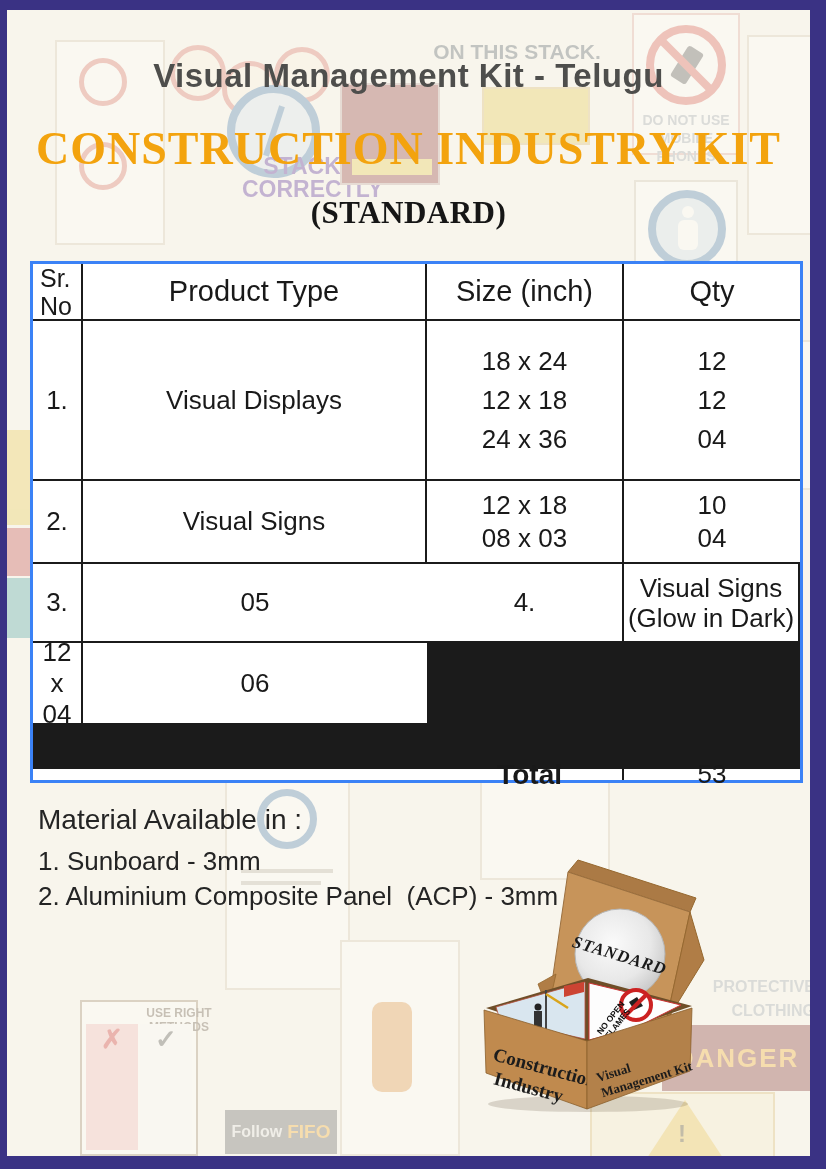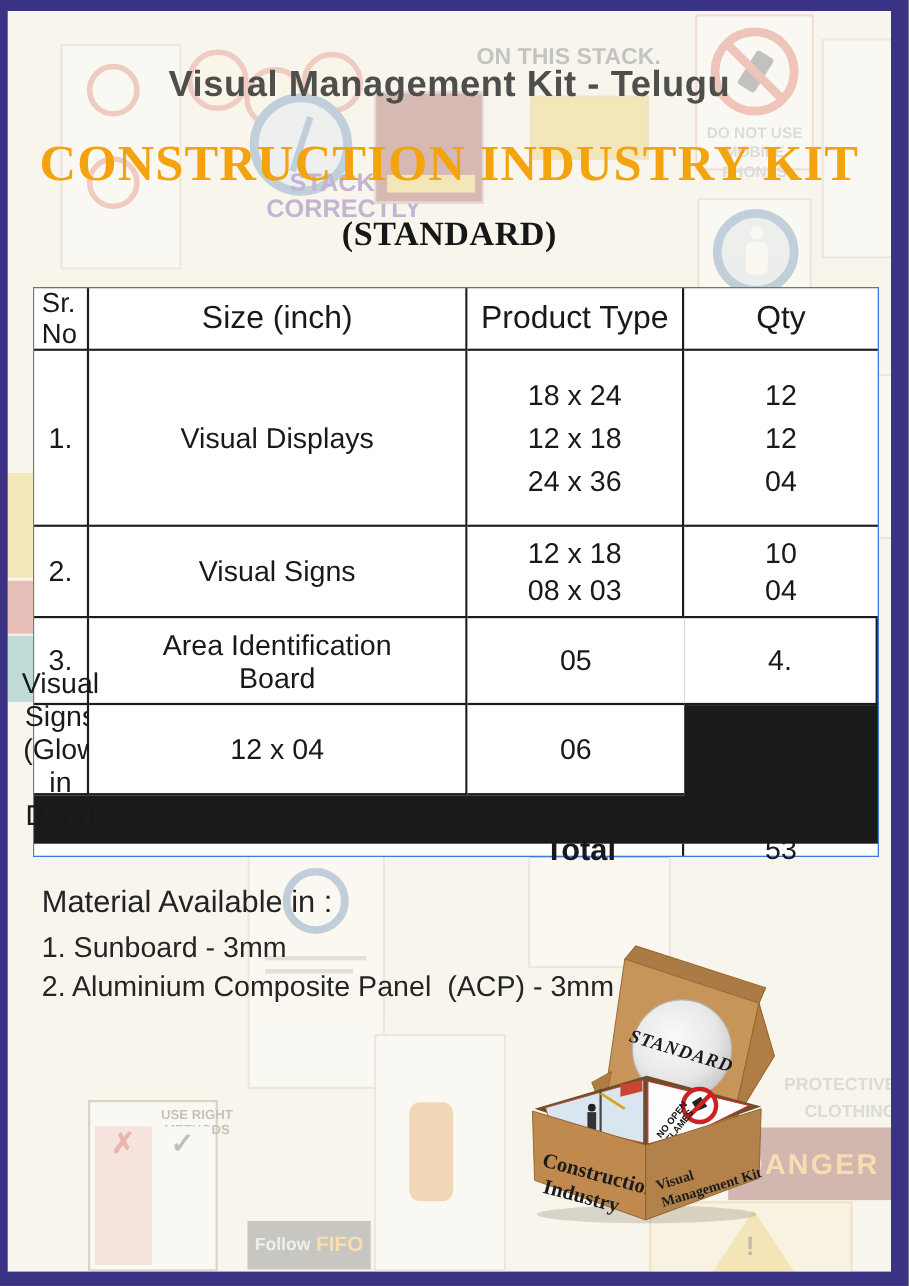--- a/index.html
+++ b/index.html
@@ -20,21 +20,21 @@
          font-weight:bold;font-size:33px;color:#4e4e4c;letter-spacing:.5px;}
   .h-main{position:absolute;top:112px;left:0;width:100%;text-align:center;z-index:2;
           font-family:"Liberation Serif",serif;font-weight:bold;font-size:46px;color:#f3a30e;letter-spacing:1px;}
   .h-sub{position:absolute;top:185px;left:0;width:100%;text-align:center;z-index:2;
          font-family:"Liberation Serif",serif;font-weight:bold;font-size:31px;color:#161616;letter-spacing:.5px;}
 
   
   .ptable{position:absolute;left:23px;top:251px;width:767px;height:516px;z-index:2;
           display:grid;grid-template-columns:50px 344px 197px 176px;
           grid-template-rows:57px 160px 83px 79px 82px 55px;
-          border:1px solid #3b82f6;background:#1b1b1b;}
+          border:3px solid #3b82f6;background:#1b1b1b;}
   .c{background:#fff;border-right:2px solid #1b1b1b;border-bottom:2px solid #1b1b1b;
      display:flex;align-items:center;justify-content:center;
      font-size:26px;color:#191919;white-space:pre-line;text-align:center;box-sizing:border-box;}
   .c.hdr{font-size:29px;}
   .c.sr-hdr{font-size:25px;justify-content:flex-start;padding-left:7px;text-align:left;line-height:28px;}
   .c.no-r{border-right:none;}
   .c.no-b{border-bottom:none;margin-top:44px;}
   .c.lh1{line-height:39px;}
   .c.lh2{line-height:33px;}
   .c.lh3{line-height:30px;}
@@ -153,43 +153,41 @@
     </div>
 
     <div class="h-kit">Visual Management Kit - Telugu</div>
     <div class="h-main">CONSTRUCTION INDUSTRY KIT</div>
     <div class="h-sub">(STANDARD)</div>
 
     <div class="ptable">
 
       <div class="c hdr sr-hdr">Sr.
 No</div>
+      <div class="c hdr">Product Type</div>
       <div class="c hdr">Size (inch)</div>
-      <div class="c hdr">Product Type</div>
       <div class="c hdr no-r">Qty</div>
 
       <div class="c">1.</div>
       <div class="c">Visual Displays</div>
       <div class="c lh1">18 x 24
 12 x 18
 24 x 36</div>
       <div class="c lh1 no-r">12
 12
 04</div>
 
       <div class="c">2.</div>
       <div class="c">Visual Signs</div>
       <div class="c lh2">12 x 18
 08 x 03</div>
       <div class="c lh2 no-r">10
 04</div>
 
       <div class="c">3.</div>
-      <div class="c lh3">Area Identification
-Board</div>
       <div class="c no-r">05</div>
 
       <div class="c">4.</div>
       <div class="c lh3">Visual Signs
 (Glow in Dark)</div>
       <div class="c">12 x 04</div>
       <div class="c no-r">06</div>
 
       <div class="c total-label no-b">Total</div>
       <div class="c no-r no-b">53</div>

